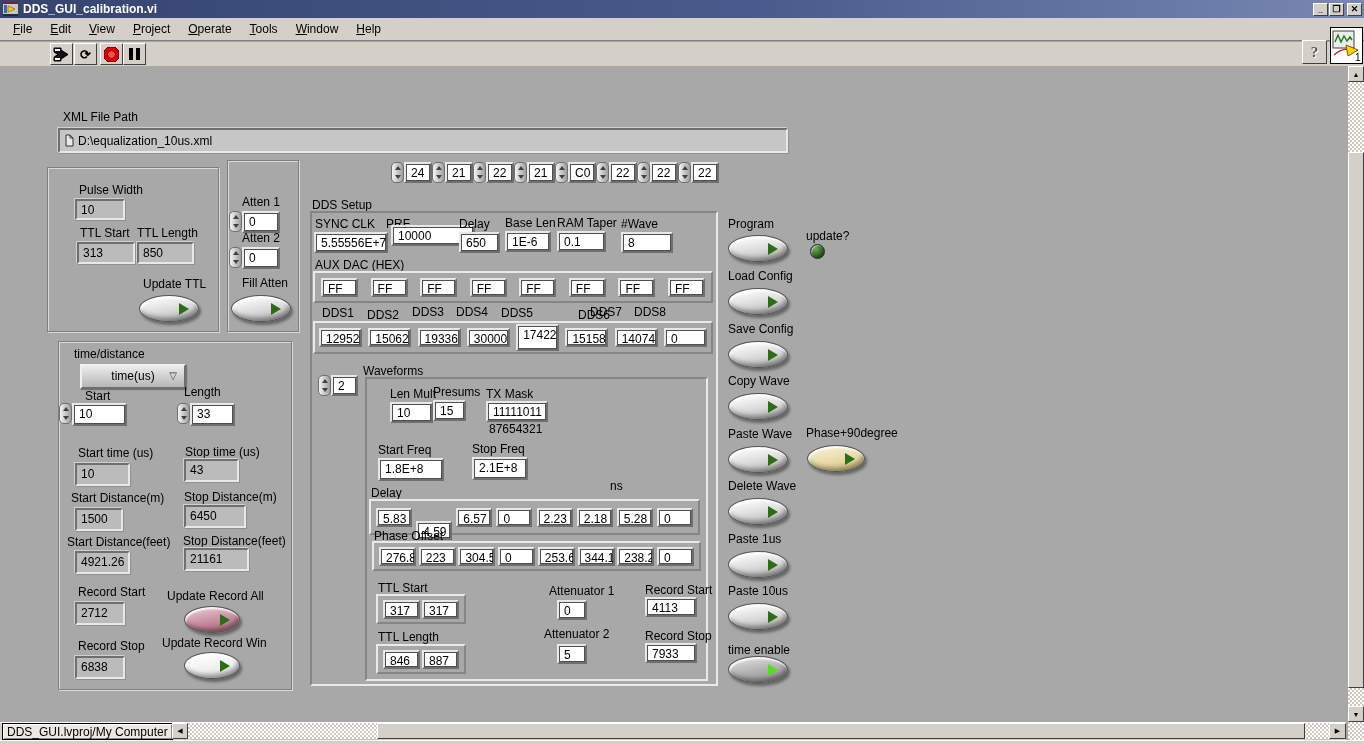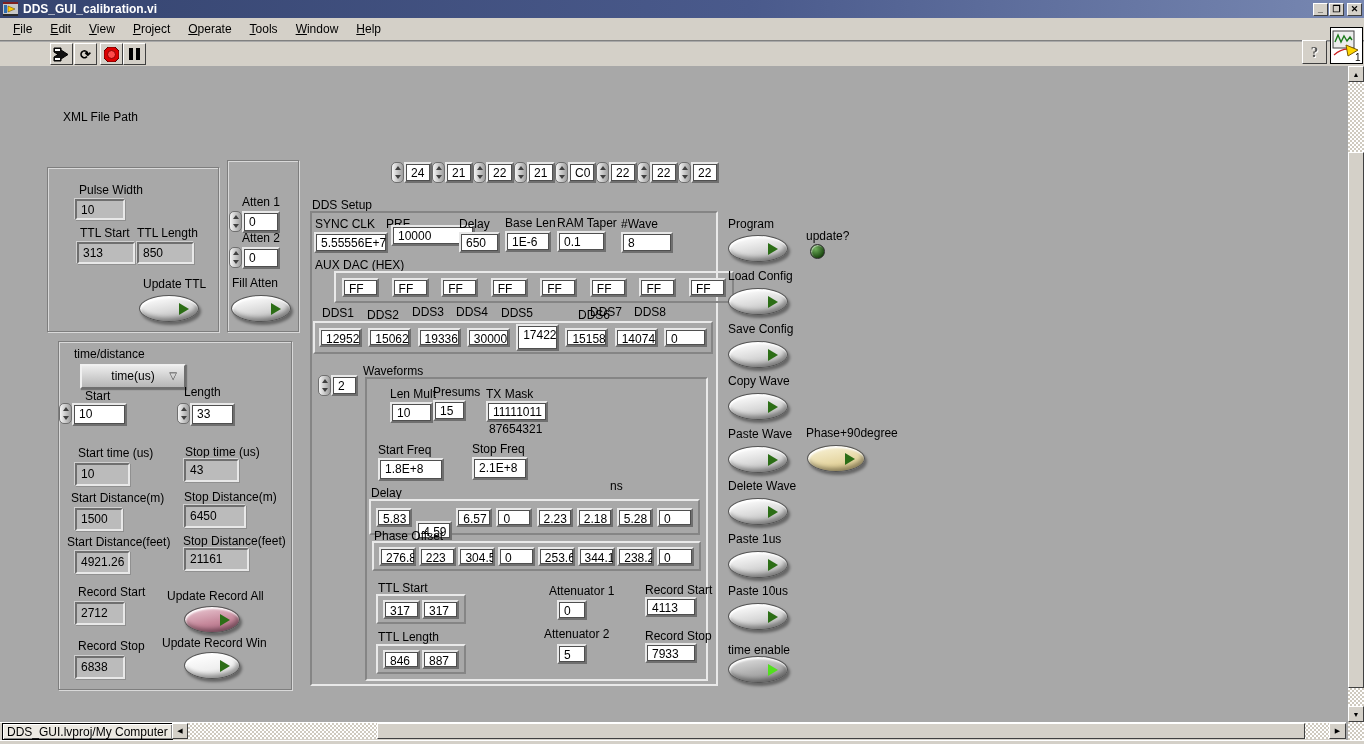--- a/index.html
+++ b/index.html
@@ -106,20 +106,27 @@
     <svg width="31" height="35">
         <rect x="2" y="3" width="21" height="17" fill="#ececec" stroke="#404040"></rect>
         <polyline points="4,14 7,7 10,14 13,8 16,13 19,9 21,12" fill="none" stroke="#1a7a1a" stroke-width="1.4"></polyline>
         <path d="M3 27 q9 -8 19 -5" fill="none" stroke="#cc2222" stroke-width="1.2"></path>
         <polygon points="15,17 27,22 17,28" fill="#ffd700" stroke="#7a5a00"></polygon>
         <text x="24" y="33" font-size="10" font-family="Liberation Sans" fill="#000">1</text>
       </svg>
   </div>
 
   <div class="lbl" style="left:63px;top:110px;">XML File Path</div>
+  <div class="pathfield" style="left:58px;top:128px;width:730px;height:25px;">
+    <svg width="9" height="13">
+        <path d="M1 1 h4 l3 3 v8 h-7 z" fill="#e8e8e8" stroke="#333"></path>
+        <path d="M5 1 v3 h3" fill="none" stroke="#333"></path>
+      </svg>
+    <span>D:\equalization_10us.xml</span>
+  </div>
 
   <div class="spin" style="left:391px;top:162px;"></div>
   <div class="ctl" style="left:404px;top:162px;width:28px;height:21px;">24</div>
   <div class="spin" style="left:432px;top:162px;"></div>
   <div class="ctl" style="left:445px;top:162px;width:28px;height:21px;">21</div>
   <div class="spin" style="left:473px;top:162px;"></div>
   <div class="ctl" style="left:486px;top:162px;width:28px;height:21px;">22</div>
   <div class="spin" style="left:514px;top:162px;"></div>
   <div class="ctl" style="left:527px;top:162px;width:28px;height:21px;">21</div>
   <div class="spin" style="left:555px;top:162px;"></div>
@@ -141,21 +148,21 @@
   <div class="lbl" style="left:143px;top:277px;">Update TTL</div>
   <div class="oval" style="left:139px;top:295px;"></div>
 
   <div class="gbox" style="left:227px;top:160px;width:70px;height:170px;"></div>
   <div class="lbl" style="left:242px;top:195px;">Atten 1</div>
   <div class="spin" style="left:229px;top:211px;"></div>
   <div class="ctl" style="left:242px;top:211px;width:38px;height:22px;">0</div>
   <div class="lbl" style="left:242px;top:231px;">Atten 2</div>
   <div class="spin" style="left:229px;top:247px;"></div>
   <div class="ctl" style="left:242px;top:247px;width:38px;height:22px;">0</div>
-  <div class="lbl" style="left:232px;top:276px;">Fill Atten</div>
+  <div class="lbl" style="left:242px;top:276px;">Fill Atten</div>
   <div class="oval" style="left:231px;top:295px;"></div>
 
   <div class="gbox" style="left:58px;top:341px;width:232px;height:347px;"></div>
   <div class="lbl" style="left:74px;top:347px;">time/distance</div>
   <div class="dd" style="left:80px;top:364px;width:106px;height:25px;">
     <span>time(us)</span>
     <span class="caret">▽</span>
   </div>
   <div class="lbl" style="left:85px;top:389px;">Start</div>
   <div class="spin" style="left:59px;top:403px;"></div>
@@ -193,21 +200,21 @@
   <div class="lbl" style="left:459px;top:217px;">Delay</div>
   <div class="ctl" style="left:459px;top:232px;width:41px;height:21px;">650</div>
   <div class="lbl" style="left:505px;top:216px;">Base Len</div>
   <div class="ctl" style="left:505px;top:231px;width:46px;height:21px;">1E-6</div>
   <div class="lbl" style="left:557px;top:216px;">RAM Taper</div>
   <div class="ctl" style="left:557px;top:231px;width:49px;height:21px;">0.1</div>
   <div class="lbl" style="left:621px;top:217px;">#Wave</div>
   <div class="ctl" style="left:621px;top:232px;width:52px;height:21px;">8</div>
 
   <div class="lbl" style="left:315px;top:258px;">AUX DAC (HEX)</div>
-  <div class="pup" style="left:313px;top:271px;width:400px;height:32px;justify-content:space-between;padding:0 6px;margin-left:21px;">
+  <div class="pup" style="left:313px;top:271px;width:400px;height:32px;justify-content:space-between;padding:0 6px;">
     <div class="ctl fx" style="width:37px;height:19px;">FF</div>
     <div class="ctl fx" style="width:37px;height:19px;">FF</div>
     <div class="ctl fx" style="width:37px;height:19px;">FF</div>
     <div class="ctl fx" style="width:37px;height:19px;">FF</div>
     <div class="ctl fx" style="width:37px;height:19px;">FF</div>
     <div class="ctl fx" style="width:37px;height:19px;">FF</div>
     <div class="ctl fx" style="width:37px;height:19px;">FF</div>
     <div class="ctl fx" style="width:37px;height:19px;">FF</div>
   </div>
 

